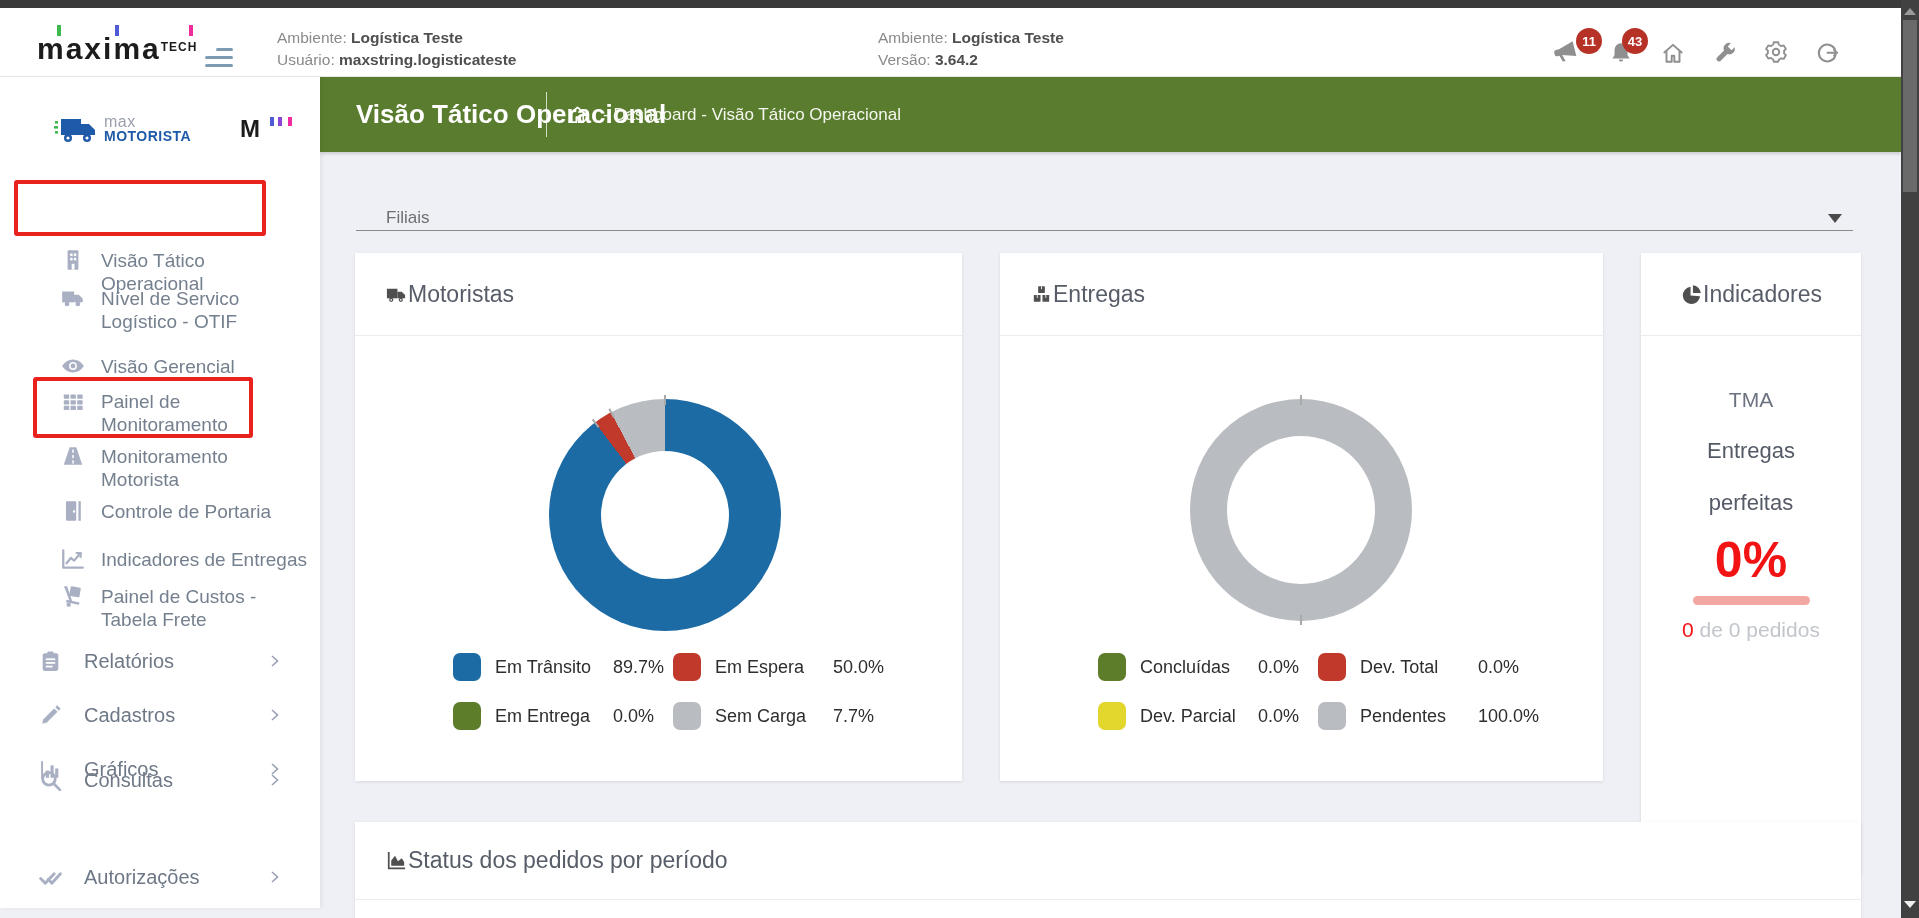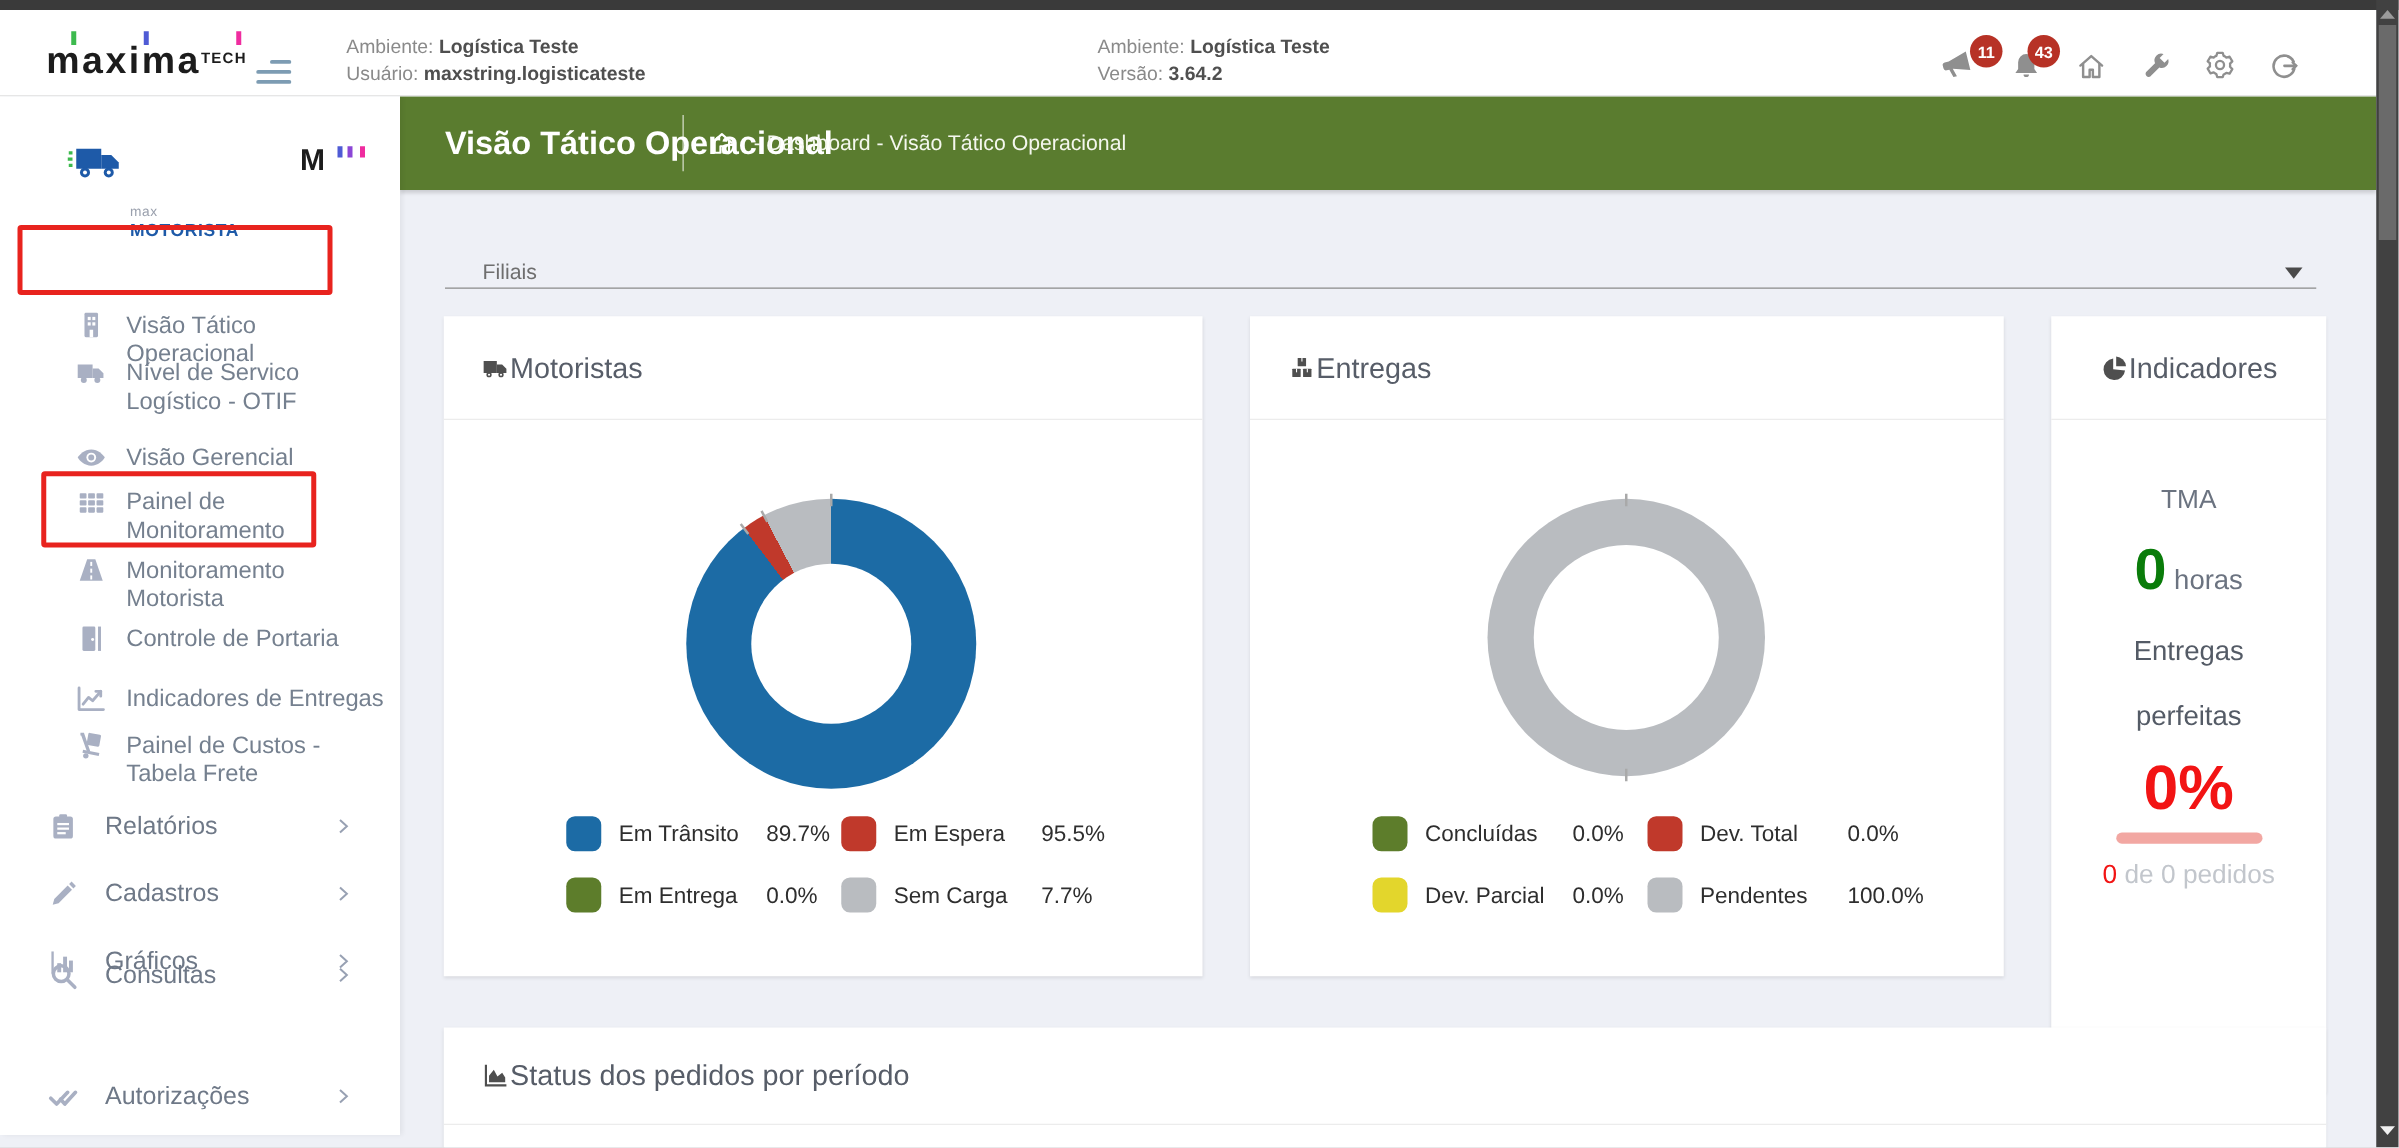--- a/index.html
+++ b/index.html
@@ -32,21 +32,21 @@
   .top-ico { position:absolute; top:30px; width:26px; height:26px; color:#8f8f8f; cursor:pointer; }
   .badge { position:absolute; width:26px; height:26px; border-radius:50%; background:#b73226; color:#fff;
            font-size:13px; font-weight:bold; display:flex; align-items:center; justify-content:center; z-index:2; cursor:pointer; }
 
   
   .sidebar { position:absolute; left:0; top:77px; width:320px; height:831px; background:#fff;
              box-shadow:2px 0 4px rgba(0,0,0,.06); z-index:10; }
   .brand-row { position:absolute; left:0; top:30px; width:320px; height:50px; }
   .brand-truck { position:absolute; left:54px; top:6px; width:46px; height:34px; color:#1e5aa8; }
   .brand-text { position:absolute; left:104px; top:8px; line-height:14px; }
-  .brand-small { font-size:11px; color:#9aa0ad; display:block; letter-spacing:.5px;margin-top:48px; }
+  .brand-small { font-size:16px; color:#9aa0ad; display:block; letter-spacing:.5px; }
   .brand-main { font-size:14px; font-weight:bold; color:#1e5aa8; letter-spacing:.5px; }
   .brand-mini { position:absolute; left:240px; top:8px; font-size:24px; font-weight:bold; color:#1c1c1c; }
   .mini-tick { position:absolute; top:2px; width:4px; height:9px; }
   .mt1 { left:30px; background:#4f5bd5; }
   .mt2 { left:38px; background:#8b46d6; }
   .mt3 { left:48px; background:#ef2c9f; }
 
   .dash-item { position:absolute; left:0; top:101px; width:320px; height:60px; background:#ededf0; cursor:pointer; }
   .dash-ico { position:absolute; left:44px; top:16px; width:28px; height:28px; color:#8d96a8; }
   .dash-label { position:absolute; left:86px; top:17px; font-size:20px; color:#5a6375; }
@@ -440,21 +440,21 @@
         </div>
       <div class="legend">
         <div class="lg-item">
             <span class="lg-sw" style="background: rgb(28, 107, 165);"></span>
             <span class="lg-label">Em Trânsito</span>
             <span class="lg-val">89.7%</span>
           </div>
         <div class="lg-item">
             <span class="lg-sw" style="background: rgb(192, 57, 43);"></span>
             <span class="lg-label">Em Espera</span>
-            <span class="lg-val">95.5%</span>
+            <span class="lg-val">50.0%</span>
           </div>
         <div class="lg-item">
             <span class="lg-sw" style="background: rgb(93, 125, 43);"></span>
             <span class="lg-label">Em Entrega</span>
             <span class="lg-val">0.0%</span>
           </div>
         <div class="lg-item">
             <span class="lg-sw" style="background: rgb(185, 188, 192);"></span>
             <span class="lg-label">Sem Carga</span>
             <span class="lg-val">7.7%</span>
@@ -510,23 +510,20 @@
         <span class="ch-ico">
             <svg viewBox="0 0 24 24" fill="currentColor">
               <path d="M11 4a9 9 0 1 0 9.9 9.9L11 13z"></path>
               <path d="M13.5 2.3a9 9 0 0 1 8.2 8.2h-8.2z"></path>
             </svg>
           </span>
         <span class="ch-title">Indicadores</span>
       </div>
       <div class="ind-body">
         <div class="ind-tma">TMA</div>
-        <div class="ind-hours">
-          <span class="ind-zero">0</span><span class="ind-unit">horas</span>
-        </div>
         <div class="ind-line">Entregas</div>
         <div class="ind-line">perfeitas</div>
         <div class="ind-pct">0%</div>
         <div class="ind-bar"></div>
         <div class="ind-foot"><b>0</b><span> de 0 pedidos</span></div>
       </div>
     </div>
 
     <div class="card card-s">
       <div class="card-header">

